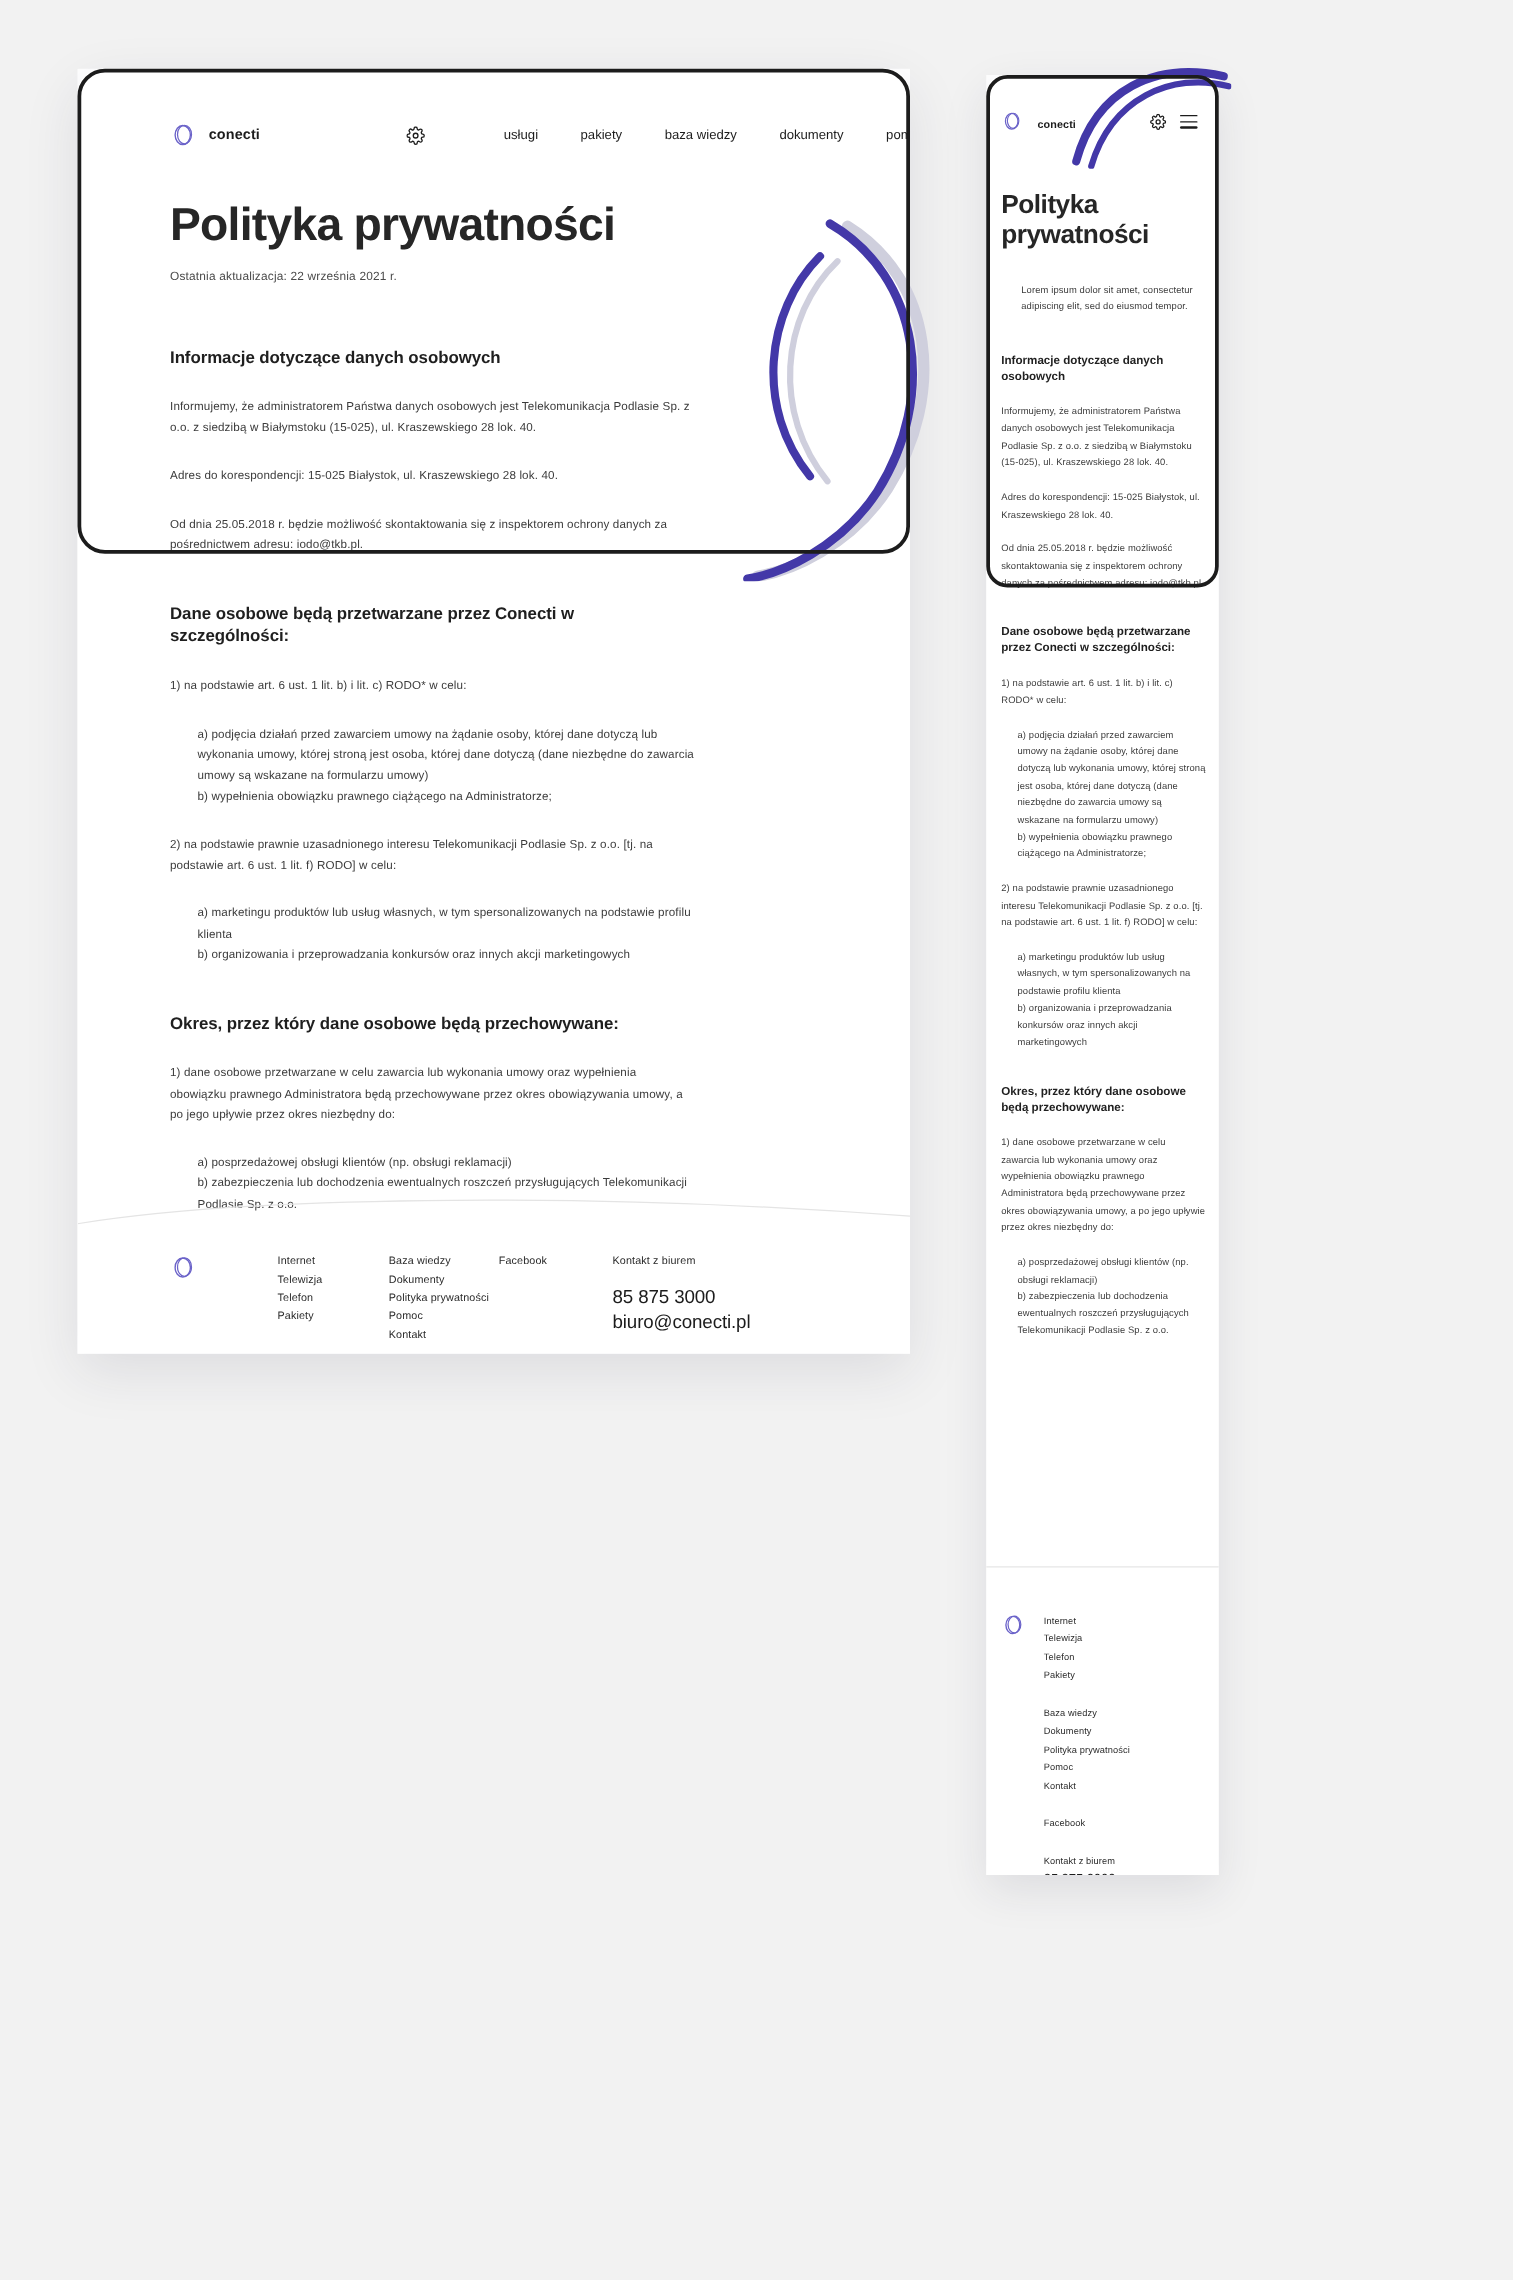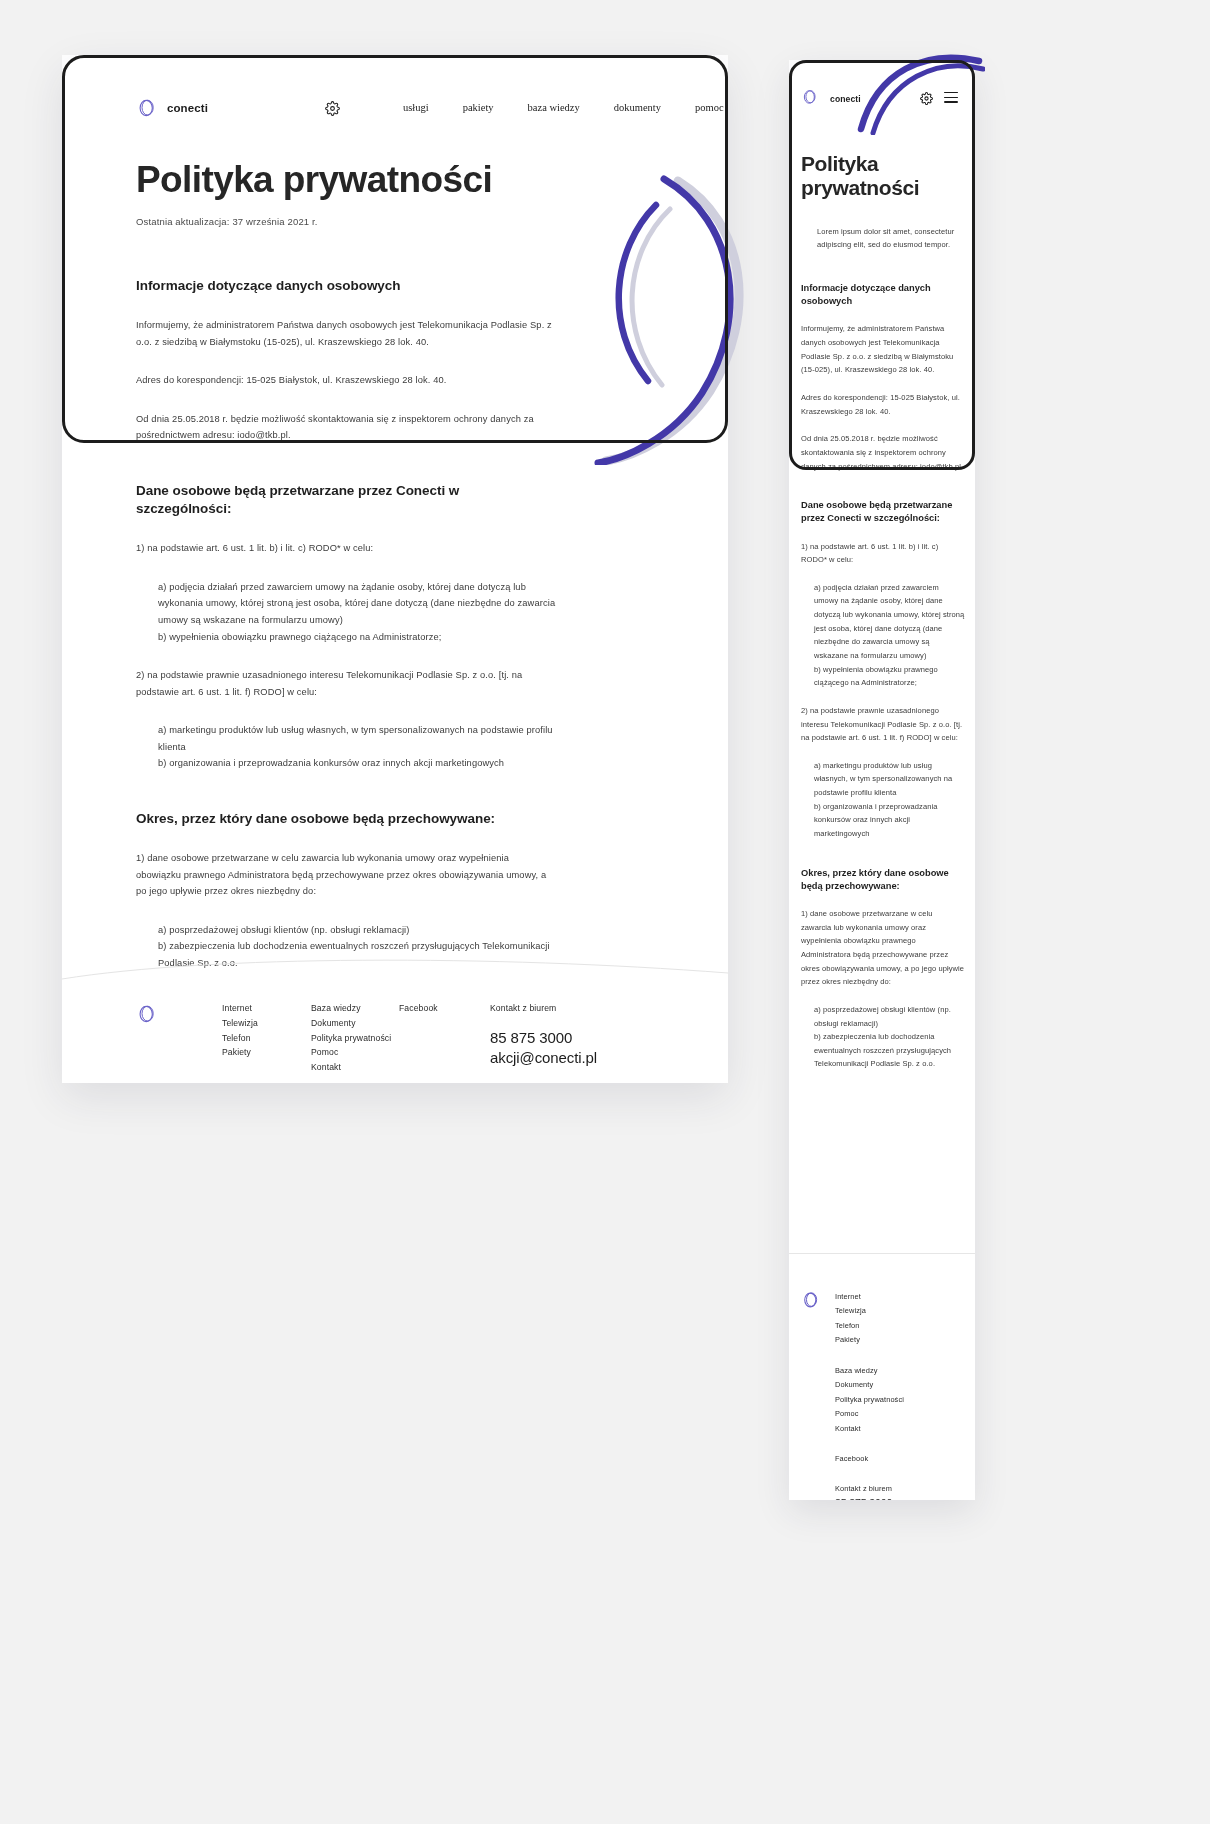--- a/index.html
+++ b/index.html
@@ -25,21 +25,21 @@
   
   .dt-nav{position:absolute;left:0;top:22px;width:666px;height:48px;}
   .logo-wrap{position:absolute;left:74px;top:20px;display:flex;align-items:center;gap:9px;}
   .logo-ring{width:22px;height:22px;position:relative;}
   .logo-ring svg{display:block;}
   .logo-text{font-size:11.5px;font-weight:700;color:#1c1c1c;letter-spacing:.1px;}
   .gear{position:absolute;left:263px;top:24px;width:15px;height:15px;}
   .dt-links{position:absolute;left:324px;top:25px;display:flex;gap:0;}
   .dt-links a{
     font-size:10.5px;color:#1c1c1c;text-decoration:none;
-    padding:0 17px;white-space:nowrap;font-family:Liberation Serif, serif;
+    padding:0 17px;white-space:nowrap;
   }
   
   h1.dt-title{
     position:absolute;left:74px;top:105px;margin:0;
     font-size:37px;line-height:1.08;font-weight:700;color:#262626;
     letter-spacing:-0.6px;
   }
   .dt-updated{
     position:absolute;left:74px;top:161px;
     font-size:9.5px;color:#4a4a4a;letter-spacing:.15px;
@@ -148,21 +148,21 @@
         <a href="#">usługi</a>
         <a href="#">pakiety</a>
         <a href="#">baza wiedzy</a>
         <a href="#">dokumenty</a>
         <a href="#">pomoc</a>
 
       </nav>
     </div>
 
     <h1 class="dt-title">Polityka prywatności</h1>
-    <div class="dt-updated">Ostatnia aktualizacja: 37 września 2021 r.</div>
+    <div class="dt-updated">Ostatnia aktualizacja: 22 września 2021 r.</div>
 
     <div class="dt-body">
       <h2>Informacje dotyczące danych osobowych</h2>
       <p>Informujemy, że administratorem Państwa danych osobowych jest Telekomunikacja Podlasie Sp. z o.o. z siedzibą w Białymstoku (15-025), ul. Kraszewskiego 28 lok. 40.</p>
       <p>Adres do korespondencji: 15-025 Białystok, ul. Kraszewskiego 28 lok. 40.</p>
       <p>Od dnia 25.05.2018 r. będzie możliwość skontaktowania się z inspektorem ochrony danych za pośrednictwem adresu: iodo@tkb.pl.</p>
 
       <h2 class="spaced">Dane osobowe będą przetwarzane przez Conecti w szczególności:</h2>
       <p>1) na podstawie art. 6 ust. 1 lit. b) i lit. c) RODO* w celu:</p>
       <p class="sub">a) podjęcia działań przed zawarciem umowy na żądanie osoby, której dane dotyczą lub wykonania umowy, której stroną jest osoba, której dane dotyczą (dane niezbędne do zawarcia umowy są wskazane na formularzu umowy)<br>b) wypełnienia obowiązku prawnego ciążącego na Administratorze;</p>
@@ -203,21 +203,21 @@
         <a href="#">Kontakt</a>
       </div>
 
       <div class="fcol c3">
         <a href="#">Facebook</a>
       </div>
 
       <div class="fcol c4">
         <div class="ftitle">Kontakt z biurem</div>
         <a href="#" class="fphone">85 875 3000</a>
-        <a href="#" class="fmail">akcji@conecti.pl</a>
+        <a href="#" class="fmail">biuro@conecti.pl</a>
       </div>
     </div>
   </div>
 </div>
 <div id="desktop-frame"></div>
 
 <span class="swoosh" id="swoosh-desktop">
   <svg width="200" height="290" viewBox="0 0 200 290">
     <path d="M118 6 C 186 48 198 140 150 216 C 120 262 72 282 46 286" fill="none" stroke="#cfcfdd" stroke-width="9" stroke-linecap="round"></path>
     <path d="M104 4 C 176 46 190 142 142 218 C 112 264 64 284 38 288" fill="none" stroke="#4338a8" stroke-width="7" stroke-linecap="round"></path>

